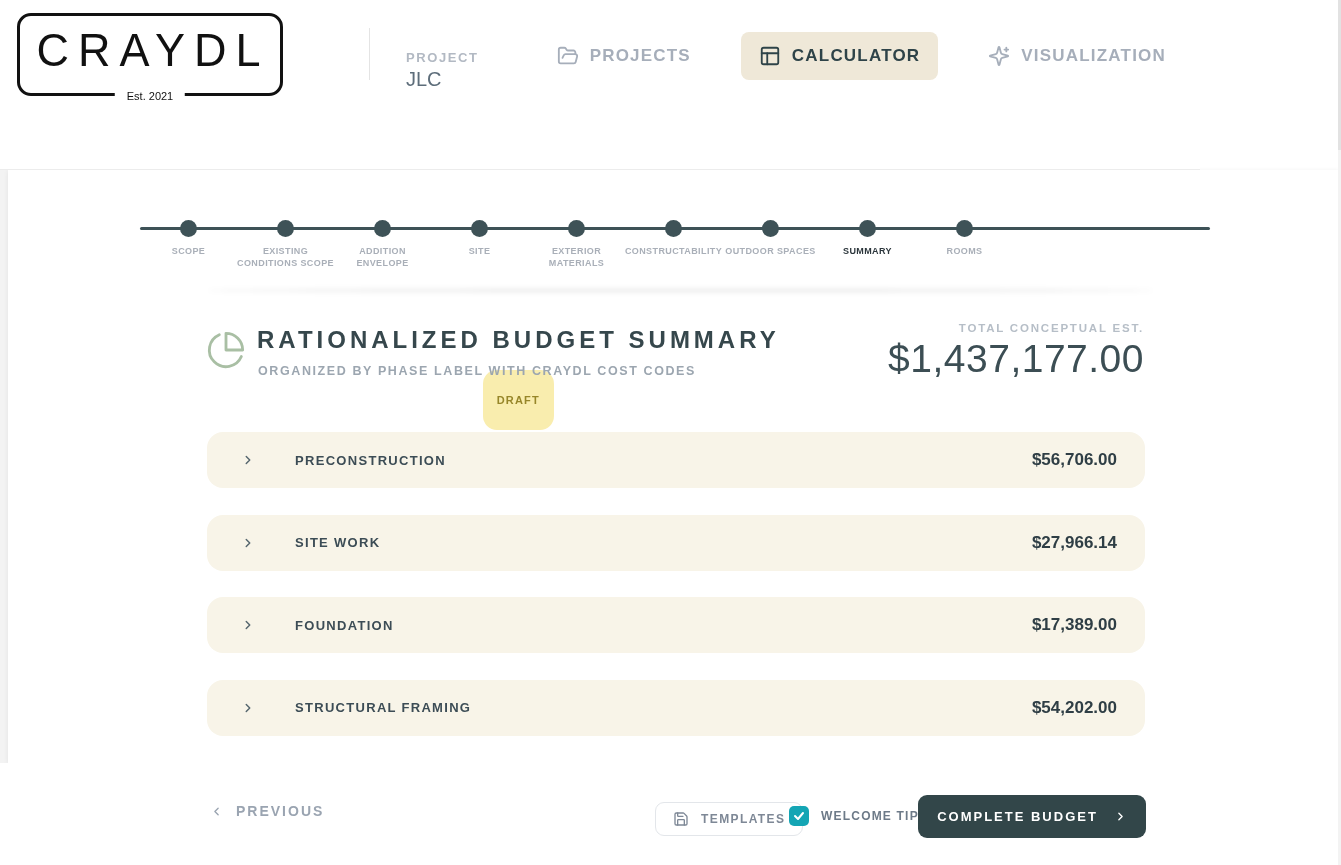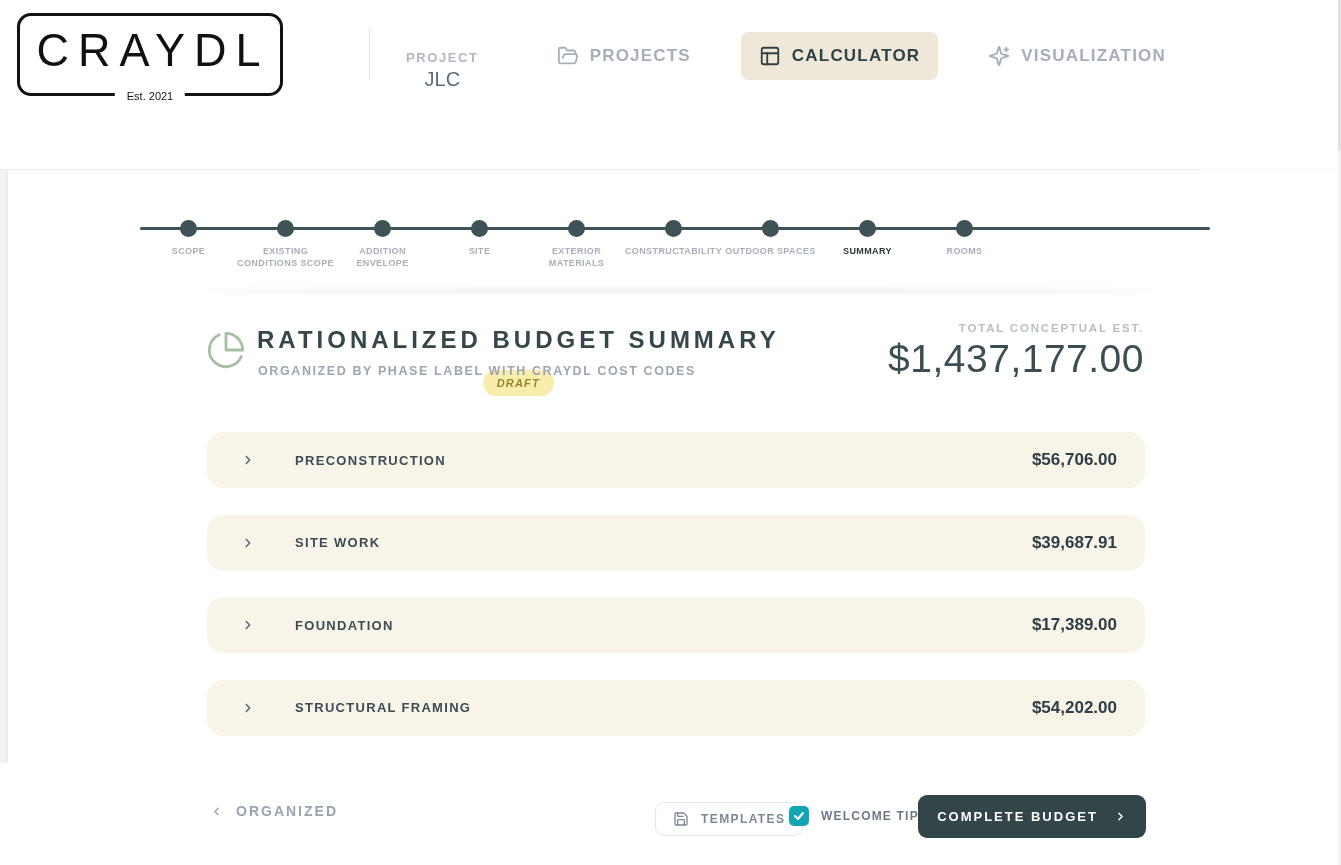--- a/index.html
+++ b/index.html
@@ -1,21 +1,21 @@
 <!DOCTYPE html>
 <html><head>
 <meta charset="utf-8">
 <style>
   * { margin:0; padding:0; box-sizing:border-box; }
   html,body { width:1341px; height:865px; overflow:hidden; background:#fff;
               font-family:"Liberation Sans", sans-serif; }
 
   
   .header { position:absolute; left:0; top:0; width:1200px; height:170px;
-            background:#fff; border-bottom:1px solid #ececec; z-index:5;text-align:center; }
+            background:#fff; border-bottom:1px solid #ececec; z-index:5; }
   .logo { position:absolute; left:17px; top:13px; width:266px; height:83px;
           border:3px solid #111; border-radius:14px; display:flex;
           align-items:center; justify-content:center; cursor:pointer; }
   .logo-text { font-size:45px; font-weight:400; letter-spacing:9px; color:#111;
                transform:scaleY(1.02); margin-top:-8px; padding-left:6px;
                font-stretch:condensed; }
   .logo-est { position:absolute; bottom:-9px; left:50%; transform:translateX(-50%);
               background:#fff; padding:0 12px; font-size:11px; color:#111; }
   .hdr-divider { position:absolute; left:369px; top:28px; height:52px; width:1px; background:#e4e4e4; }
   .project-block { position:absolute; left:406px; top:30px; }
@@ -48,21 +48,21 @@
   .step.active .step-label { color:#2c363c; }
 
   .fade-divider { position:absolute; left:200px; right:188px; top:119px; height:3px;
                   background:rgba(0,0,0,.10); filter:blur(2.5px); border-radius:50%; }
 
   
   .pie-icon { position:absolute; left:198px; top:160px; width:40px; height:40px; }
   .title-row { position:absolute; left:249px; top:156px; display:flex; align-items:center; gap:16px;flex-direction:column; }
   .page-title { font-size:24px; font-weight:bold; letter-spacing:4px; color:#36474c; }
   .draft-badge { background:#f9edae; color:#978629; font-size:11px; font-weight:bold;
-                 letter-spacing:1.2px; padding:7px 14px; border-radius:14px;font-style:italic; }
+                 letter-spacing:1.2px; padding:24px 14px; border-radius:14px; }
   .subtitle { position:absolute; left:250px; top:194px; font-size:12.5px; font-weight:bold;
               letter-spacing:1.6px; color:#9ca6b0; }
   .total-block { position:absolute; right:197px; top:152px; text-align:right; }
   .total-label { font-size:11.5px; font-weight:bold; letter-spacing:1.8px; color:#b6bec7; }
   .total-value { font-size:39px; font-weight:300; color:#3c4e54; margin-top:3px; letter-spacing:.5px; }
 
   
   .rows { position:absolute; left:199px; right:196px; top:262px; display:flex;
           flex-direction:column; gap:26.5px; }
   .phase-row { height:56px; background:#f8f4e8; border-radius:16px; display:flex;
@@ -205,21 +205,21 @@
             <polyline points="9 6 15 12 9 18"></polyline>
           </svg>
         <div class="phase-name">PRECONSTRUCTION</div>
         <div class="phase-amount">$56,706.00</div>
       </div>
       <div class="phase-row">
         <svg viewBox="0 0 24 24" fill="none" stroke-width="2.5" stroke-linecap="round" stroke-linejoin="round">
             <polyline points="9 6 15 12 9 18"></polyline>
           </svg>
         <div class="phase-name">SITE WORK</div>
-        <div class="phase-amount">$39,687.91</div>
+        <div class="phase-amount">$27,966.14</div>
       </div>
       <div class="phase-row">
         <svg viewBox="0 0 24 24" fill="none" stroke-width="2.5" stroke-linecap="round" stroke-linejoin="round">
             <polyline points="9 6 15 12 9 18"></polyline>
           </svg>
         <div class="phase-name">FOUNDATION</div>
         <div class="phase-amount">$17,389.00</div>
       </div>
       <div class="phase-row">
         <svg viewBox="0 0 24 24" fill="none" stroke-width="2.5" stroke-linecap="round" stroke-linejoin="round">
@@ -231,21 +231,21 @@
     </div>
 
   </div>
 </div>
 
 <div class="footer">
   <div class="prev-btn">
     <svg viewBox="0 0 24 24" fill="none" stroke-width="2.5" stroke-linecap="round" stroke-linejoin="round">
         <polyline points="15 6 9 12 15 18"></polyline>
       </svg>
-    <span>ORGANIZED</span>
+    <span>PREVIOUS</span>
   </div>
 
   <div class="templates-btn">
     <svg viewBox="0 0 24 24" fill="none" stroke-width="2" stroke-linecap="round" stroke-linejoin="round">
       <path d="M15.2 3a2 2 0 0 1 1.4.6l3.8 3.8a2 2 0 0 1 .6 1.4V19a2 2 0 0 1-2 2H5a2 2 0 0 1-2-2V5a2 2 0 0 1 2-2z"></path>
       <path d="M17 21v-7a1 1 0 0 0-1-1H8a1 1 0 0 0-1 1v7"></path>
         <path d="M7 3v4a1 1 0 0 0 1 1h7"></path>
     </svg>
     <span>TEMPLATES</span>
   </div>

